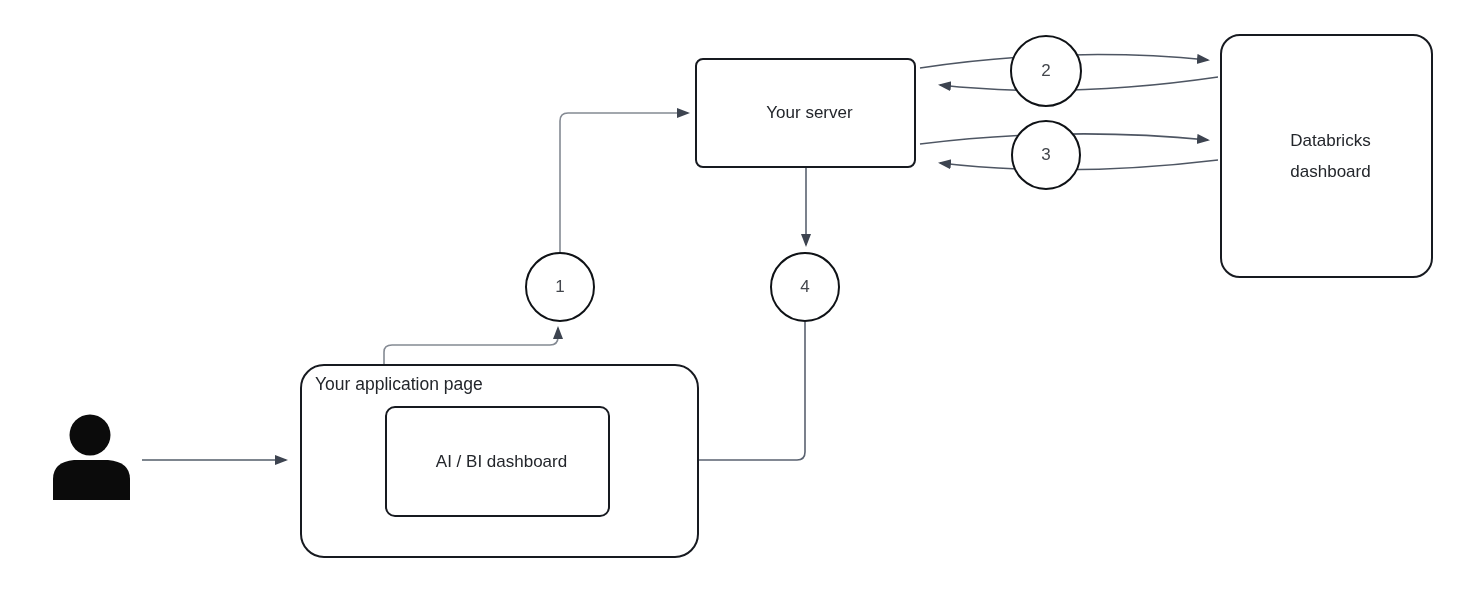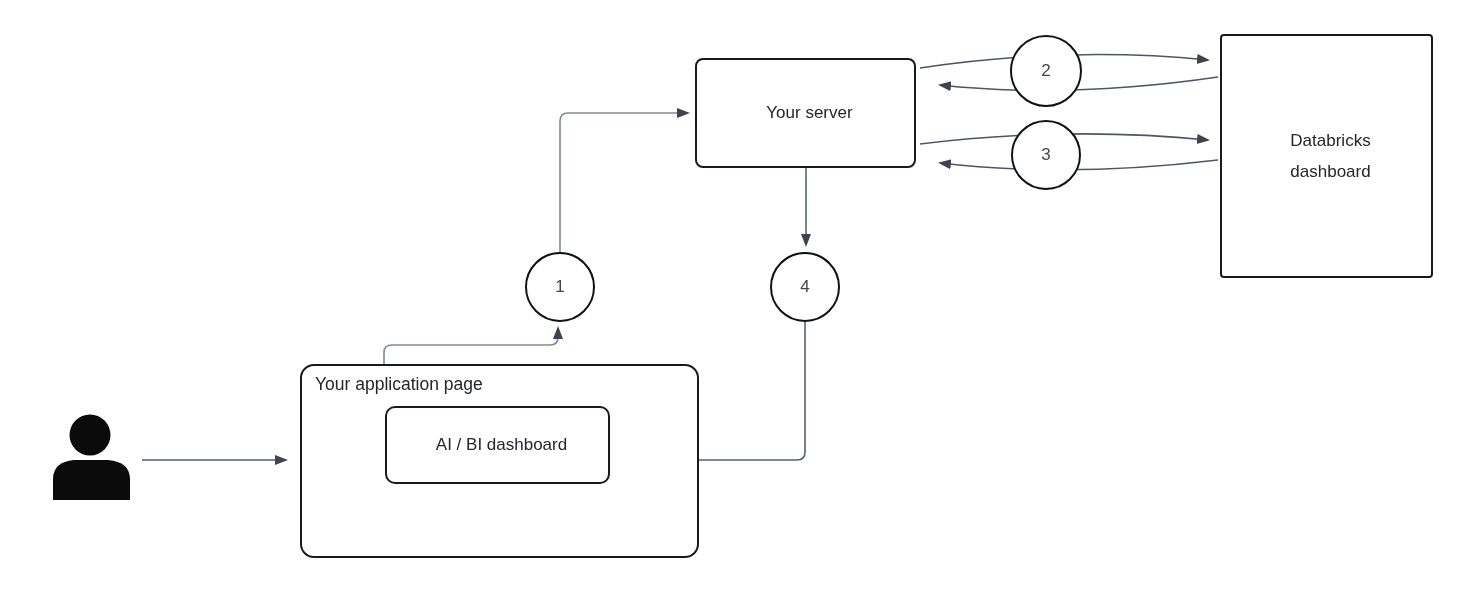--- a/index.html
+++ b/index.html
@@ -33,41 +33,41 @@
   .node.centered {
     display: flex;
     align-items: center;
     justify-content: center;
     text-align: center;
     padding-left: 8px;
   }
   #app-page-box {
     left: 300px; top: 364px;
     width: 399px; height: 194px;
-    border-radius: 14px;
+    border-radius: 24px;
   }
   .app-page-label {
     position: absolute;
     left: 13px; top: 8px;
     font-size: 17.5px;
     white-space: nowrap;
   }
   #dashboard-box {
     left: 385px; top: 406px;
-    width: 225px; height: 78px;
+    width: 225px; height: 111px;
   }
   #server-box {
     left: 695px; top: 58px;
     width: 221px; height: 110px;
     border-radius: 8px;
   }
   #databricks-box {
     left: 1220px; top: 34px;
     width: 213px; height: 244px;
-    border-radius: 4px;
+    border-radius: 20px;
     flex-direction: column;
     line-height: 31px;
   }
   .step-circle {
     position: absolute;
     width: 70px; height: 70px;
     background: #ffffff;
     border: 2.5px solid #0f1216;
     border-radius: 50%;
     box-sizing: border-box;

